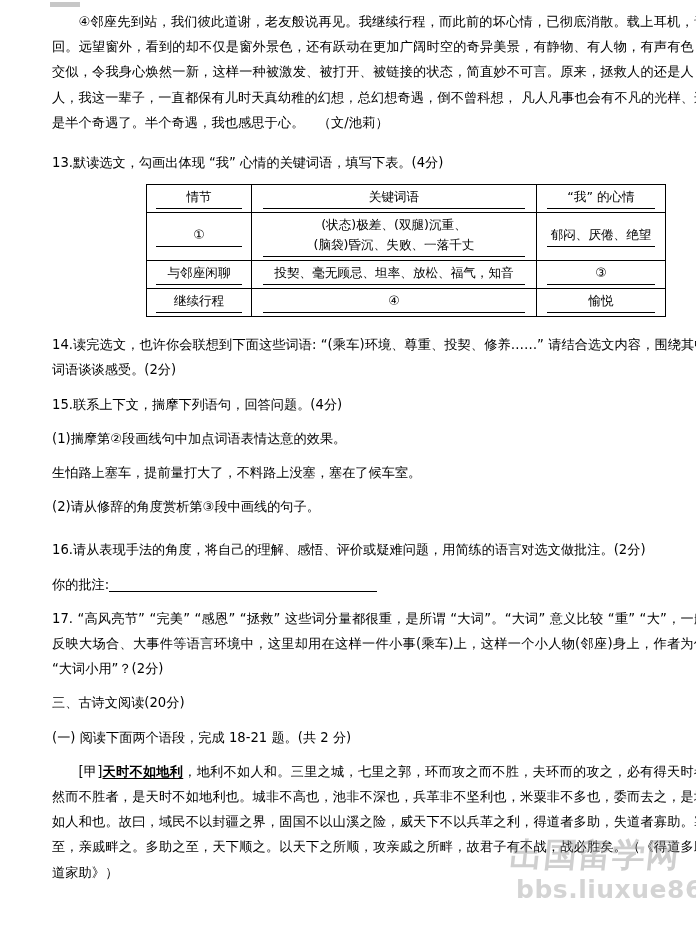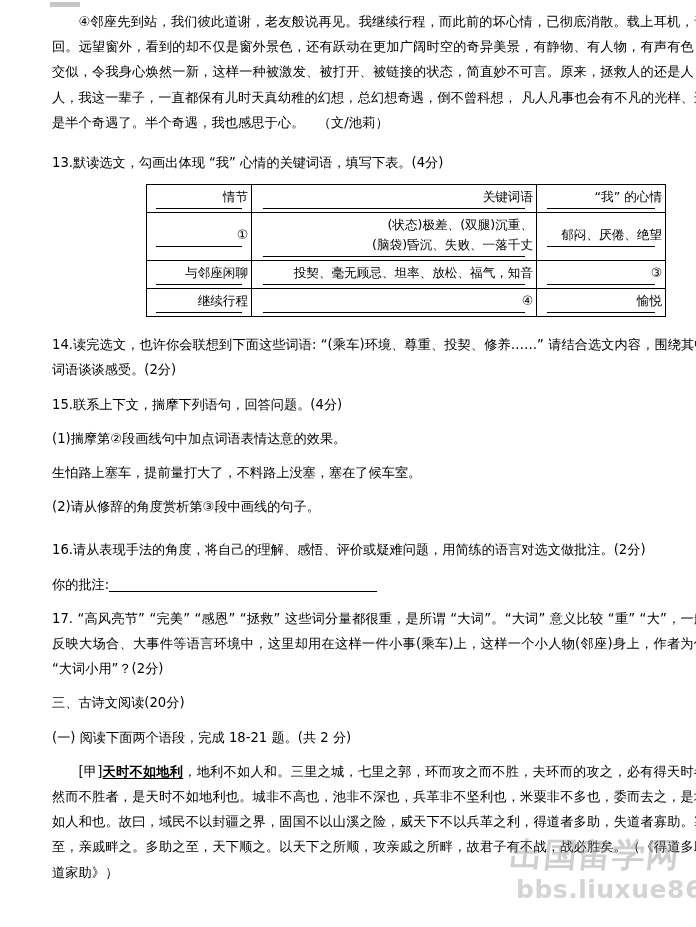--- a/index.html
+++ b/index.html
@@ -61,21 +61,21 @@
   table.plot-table {
     border-collapse: collapse;
     width: 498px;
     table-layout: fixed;
     font-size: 12.6px;
     line-height: 20px;
   }
   table.plot-table td,
   table.plot-table th {
     border: 1.6px solid #000;
-    text-align: right;
+    text-align: center;
     vertical-align: middle;
     font-weight: normal;
     padding: 2px 3px 1px 3px;
     color: #000;
   }
   .col-a { width: 98px; }
   .col-b { width: 278px; }
   .col-c { width: 122px; }
 
   

